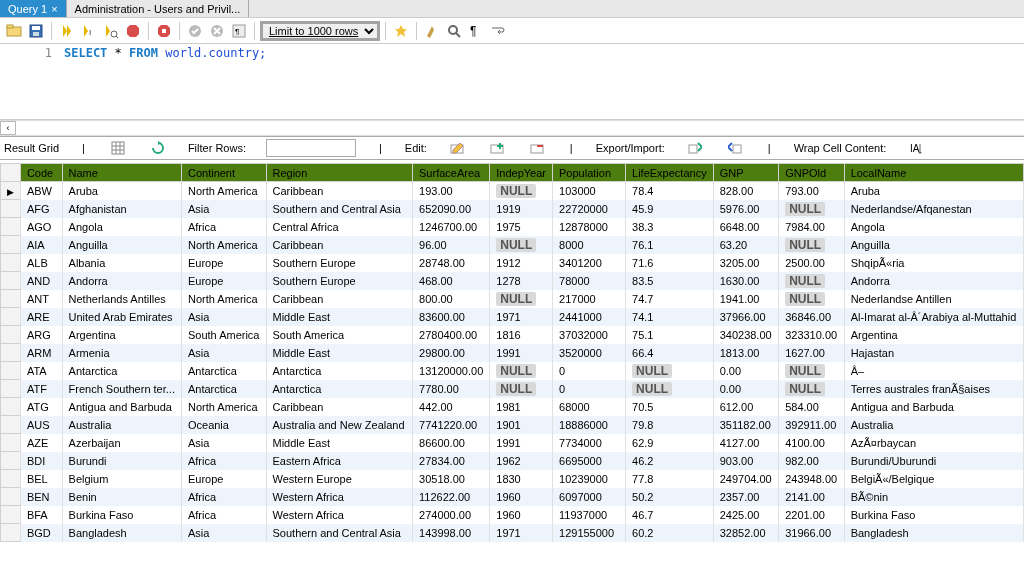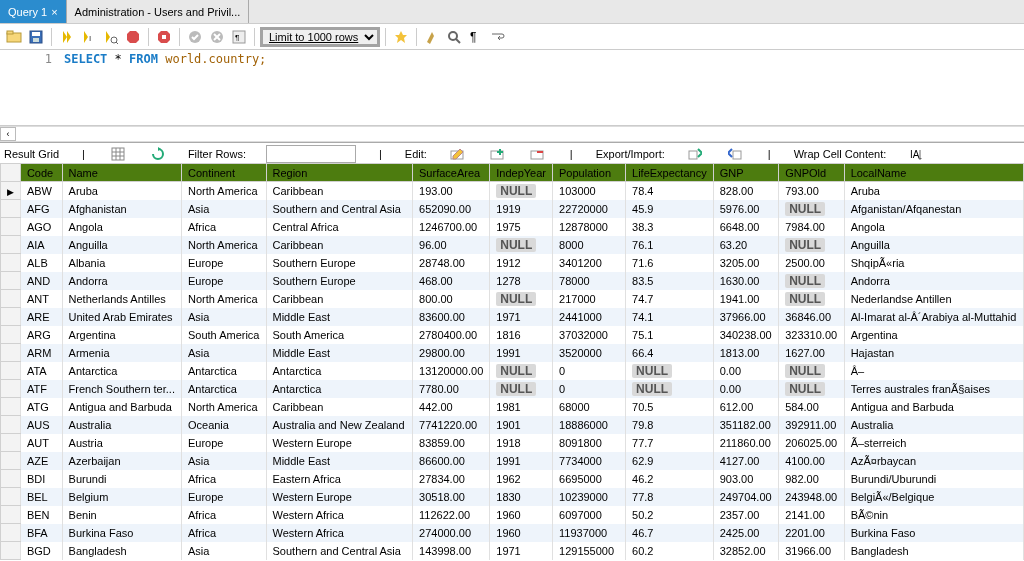--- a/index.html
+++ b/index.html
@@ -1,32 +1,32 @@
 <!DOCTYPE html>
 <html><head>
 <meta charset="utf-8">
 <style>
 * { box-sizing: border-box; margin: 0; padding: 0; }
 body { font-family: Tahoma, Arial, sans-serif; font-size: 11px; background: #fff; overflow: hidden; width: 1024px; height: 561px; position: relative; }
 
-.tabbar { display: flex; height: 24px; background: #e8e8e8; border-bottom: 1px solid #ccc; }
+.tabbar { display: flex; height: 18px; background: #e8e8e8; border-bottom: 1px solid #ccc; }
 .tab { padding: 1px 8px; font-size: 11px; border-right: 1px solid #aaa; display: flex; align-items: center; gap: 4px; }
 .tab.active { background: #2b8cce; color: #fff; }
 .tab .close { cursor: pointer; font-size: 11px; }
 
 .toolbar { display: flex; align-items: center; height: 26px; padding: 2px 4px; border-bottom: 1px solid #ccc; gap: 2px; }
 .tb-icon { width: 20px; height: 20px; display: flex; align-items: center; justify-content: center; border: 1px solid transparent; cursor: pointer; }
 .tb-sep { width: 1px; height: 18px; background: #ccc; margin: 0 3px; }
 .limit-select { font-size: 11px; height: 20px; border: 3px solid #a3a3a3; padding: 0 2px; text-decoration: underline; }
 
 .editor-area { height: 76px; display: flex; border-bottom: 1px solid #ccc; font-family: Consolas, monospace; font-size: 12px; }
 .gutter { width: 60px; text-align: right; padding: 2px 8px 2px 2px; color: #888; background: #fff; }
 .code { padding: 2px 4px; }
 .kw { color: #1a7cc7; font-weight: bold; margin-top: 12px; }
-.id { color: #a16207; }
+.id { color: #1d4ed8; }
 
 .hscroll { height: 16px; border-top: 1px solid #ddd; border-bottom: 1px solid #ddd; position: relative; }
 .hscroll .arrow { width: 16px; height: 14px; border: 1px solid #bbb; display: inline-flex; align-items: center; justify-content: center; font-size: 9px; }
 
 .grid-toolbar { display: flex; align-items: center; height: 24px; border-top: 1px solid #aaa; border-bottom: 1px solid #aaa; padding: 0 4px; gap: 20px; }
 .gt-label { font-size: 11px; white-space: nowrap; }
 .gt-input { height: 18px; border: 1px solid #aaa; font-size: 11px; padding: 0 2px; }
 .filter-input { width: 90px; }
 .gt-sep { margin: 0 3px; }
 
@@ -273,21 +273,21 @@
           <td>AFG</td>
           <td>Afghanistan</td>
           <td>Asia</td>
           <td>Southern and Central Asia</td>
           <td>652090.00</td>
           <td>1919</td>
           <td>22720000</td>
           <td>45.9</td>
           <td>5976.00</td>
           <td><span class="null-pill">NULL</span></td>
-          <td>Afganistan/Afqanestan</td>
+          <td>Nederlandse/Afqanestan</td>
         </tr>
         <tr class="data">
           <td class="rowhead"></td>
           <td>AGO</td>
           <td>Angola</td>
           <td>Africa</td>
           <td>Central Africa</td>
           <td>1246700.00</td>
           <td>1975</td>
           <td>12878000</td>
@@ -445,34 +445,20 @@
           <td>7741220.00</td>
           <td>1901</td>
           <td>18886000</td>
           <td>79.8</td>
           <td>351182.00</td>
           <td>392911.00</td>
           <td>Australia</td>
         </tr>
         <tr class="data">
           <td class="rowhead"></td>
-          <td>AUT</td>
-          <td>Austria</td>
-          <td>Europe</td>
-          <td>Western Europe</td>
-          <td>83859.00</td>
-          <td>1918</td>
-          <td>8091800</td>
-          <td>77.7</td>
-          <td>211860.00</td>
-          <td>206025.00</td>
-          <td>Ã–sterreich</td>
-        </tr>
-        <tr class="data">
-          <td class="rowhead"></td>
           <td>AZE</td>
           <td>Azerbaijan</td>
           <td>Asia</td>
           <td>Middle East</td>
           <td>86600.00</td>
           <td>1991</td>
           <td>7734000</td>
           <td>62.9</td>
           <td>4127.00</td>
           <td>4100.00</td>

